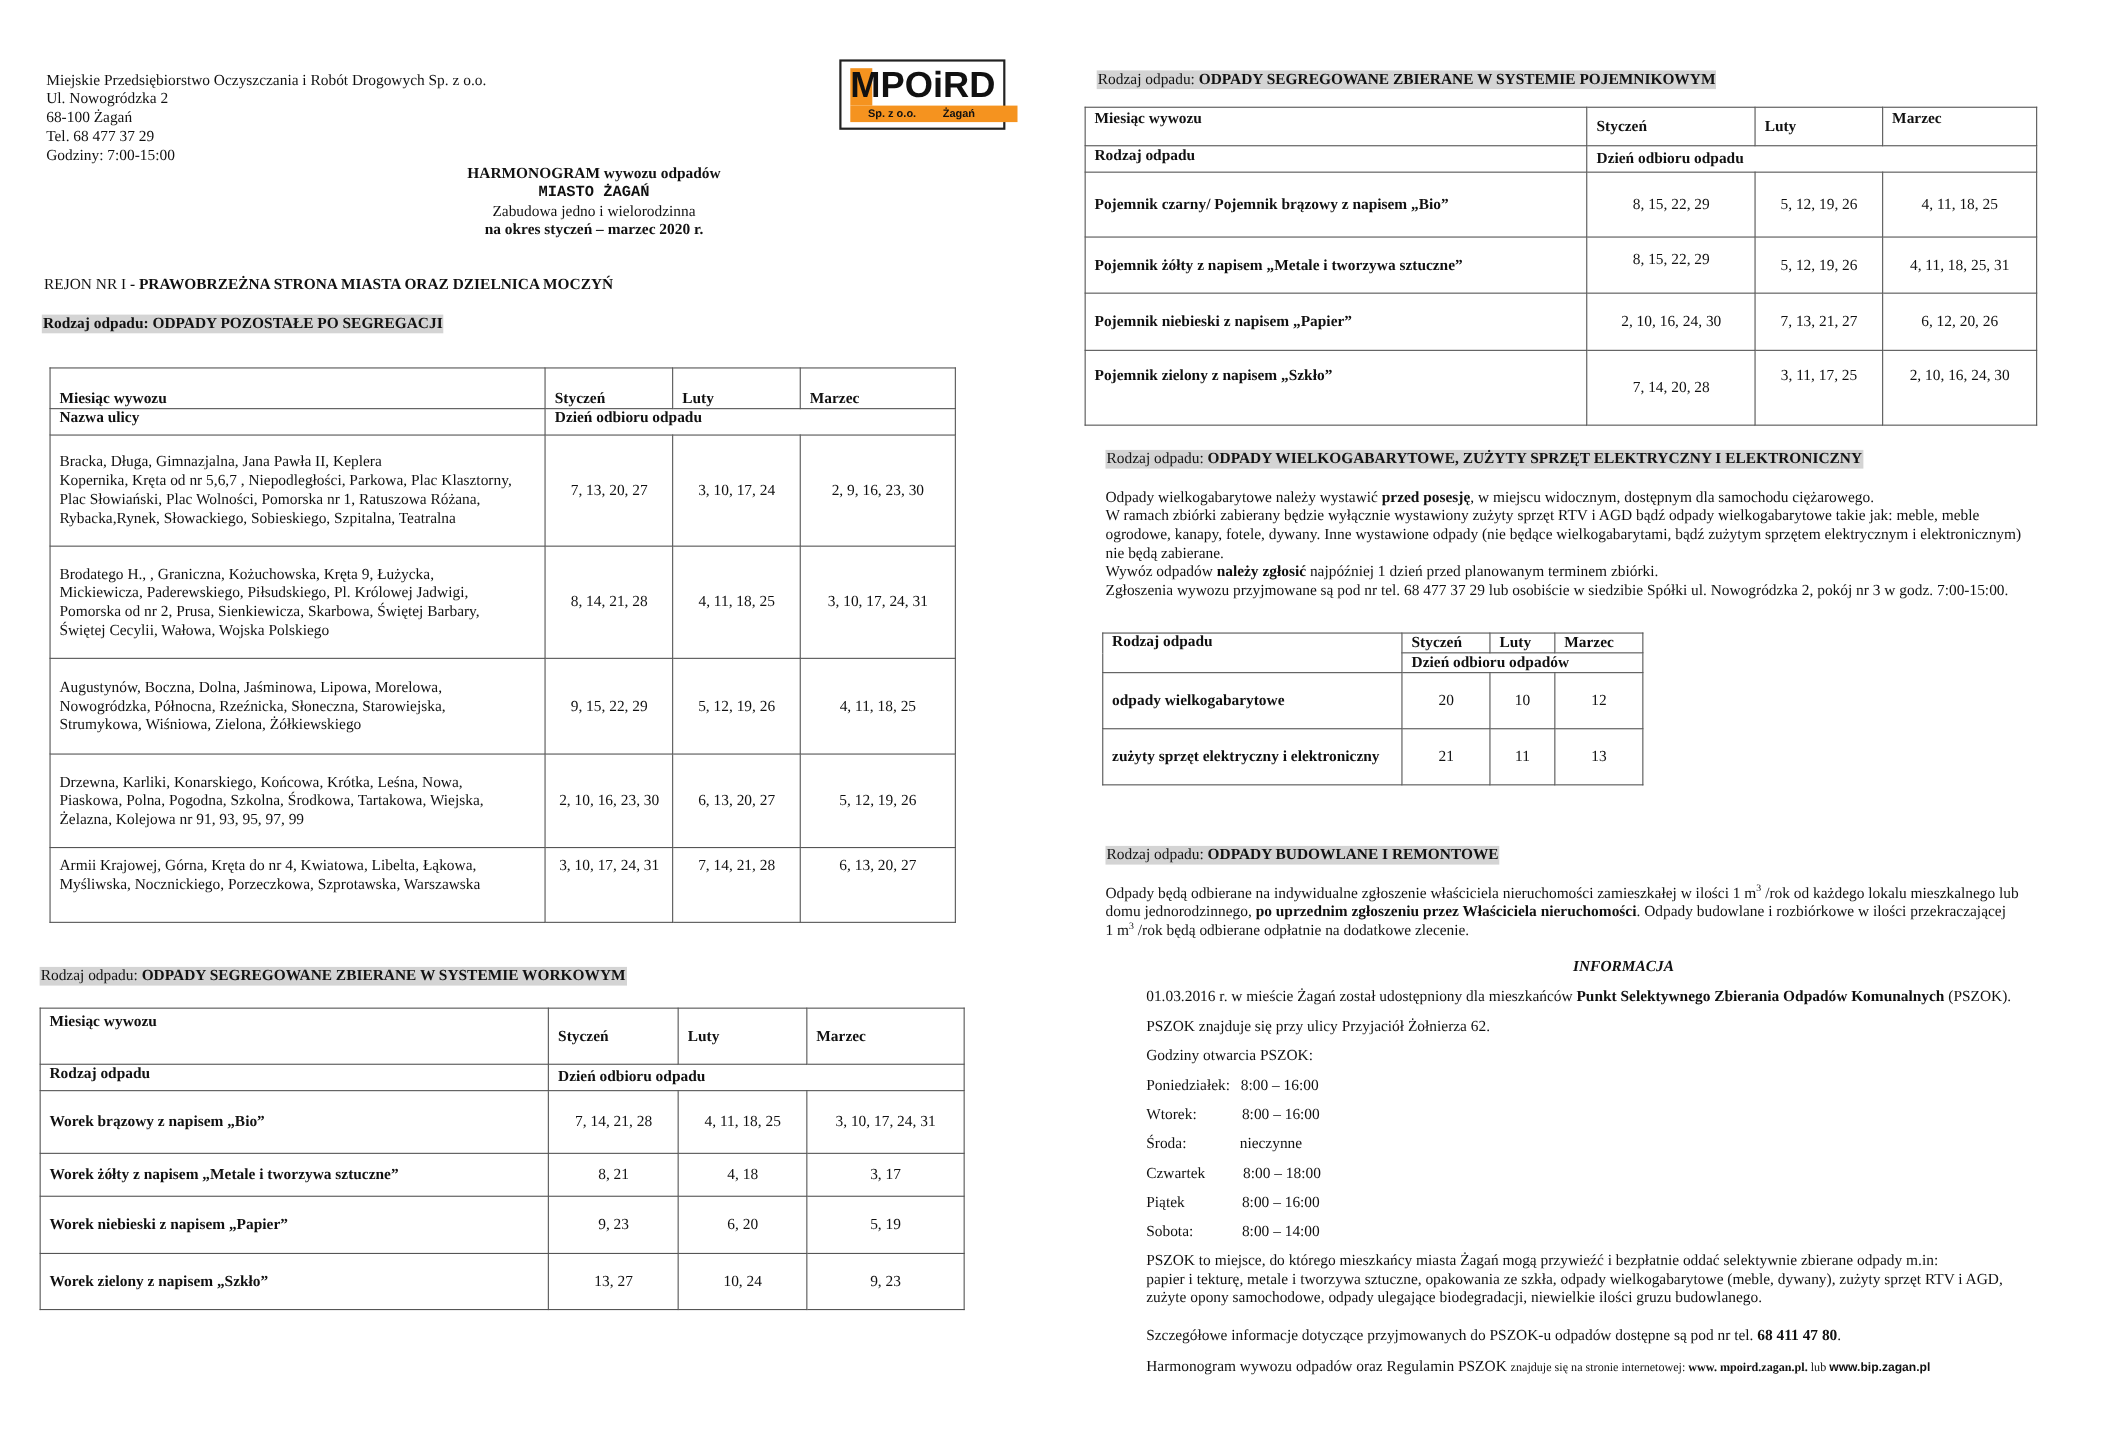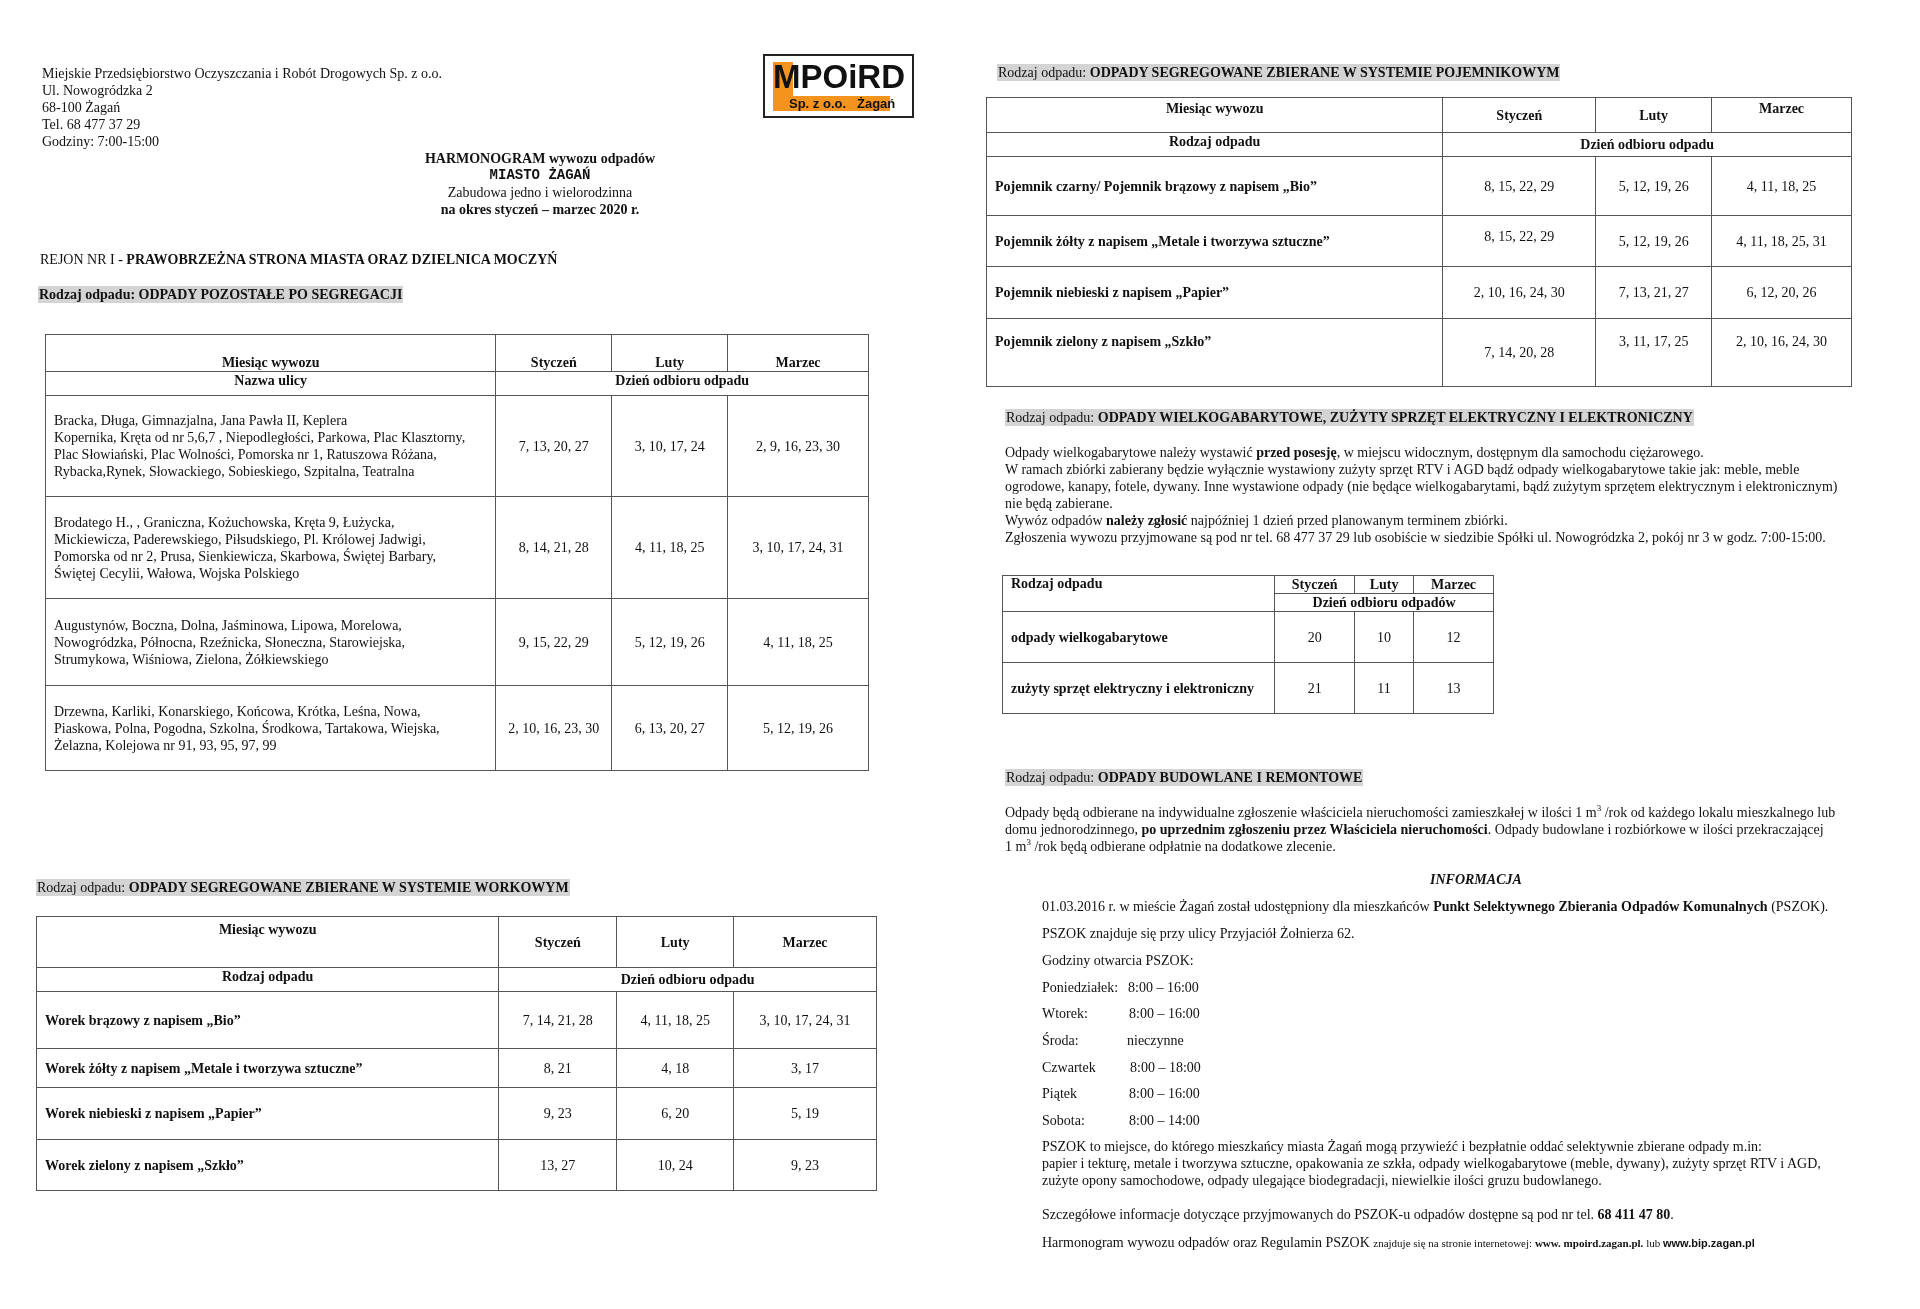--- a/index.html
+++ b/index.html
@@ -7,27 +7,27 @@
          font-family:"Liberation Serif","DejaVu Serif",serif; color:#111; font-size:14px; }
   .abs { position:absolute; }
   .line { position:absolute; white-space:nowrap; font-size:14px; line-height:17px; }
   .b { font-weight:bold; }
   .hl { background:#d4d4d4; padding:0 1px; }
   .center { text-align:center; }
   
   .logo { position:absolute; left:763px; top:54px; width:151px; height:64px; border:2px solid #222; background:#fff; box-sizing:border-box; }
   .logo-m { position:absolute; left:8px; top:6px; width:20px; height:34px; background:#f5931f; }
   .logo-text { position:absolute; left:8px; top:2px; font-family:"Liberation Sans","DejaVu Sans",sans-serif; font-weight:bold; font-size:33px; line-height:38px; letter-spacing:0px; color:#111; }
-  .logo-bar { position:absolute; left:8px; top:40px; width:117px; height:15px; background:#f5931f; font-family:"Liberation Sans","DejaVu Sans",sans-serif; font-size:13px; font-weight:bold; line-height:15px; color:#111; }
+  .logo-bar { position:absolute; left:8px; top:40px; width:152px; height:15px; background:#f5931f; font-family:"Liberation Sans","DejaVu Sans",sans-serif; font-size:10px; font-weight:bold; line-height:15px; color:#111; }
   .logo-bar span { position:absolute; }
   
   table { position:absolute; border-collapse:collapse; font-family:"Liberation Serif","DejaVu Serif",serif; }
   td { border:1.5px solid #555; font-size:14px; line-height:17px; padding:0 8px; vertical-align:middle; }
   td.num { text-align:center; }
-  td.hd { font-weight:bold; text-align:center; }
+  td.hd { font-weight:bold; }
   .tbl-left td.street { text-align:left; }
   .sup { font-size:9px; vertical-align:super; line-height:0; }
   .u { }
 </style>
 </head>
 <body>
 
 <div>
   <div class="line" style="left:42px;top:65px;">Miejskie Przedsiębiorstwo Oczyszczania i Robót Drogowych Sp. z o.o.</div>
   <div class="line" style="left:42px;top:82px;">Ul. Nowogródzka 2</div>
@@ -109,20 +109,29 @@
   <tr style="height:85px;">
     <td class="street">
       <div>Drzewna, Karliki, Konarskiego, Końcowa, Krótka, Leśna, Nowa,</div>
           <div>Piaskowa, Polna, Pogodna, Szkolna, Środkowa, Tartakowa, Wiejska,</div>
           <div>Żelazna, Kolejowa nr 91,  93, 95, 97, 99</div>
     </td>
     <td class="num">2, 10, 16, 23, 30</td>
     <td class="num">6, 13, 20, 27</td>
     <td class="num">5, 12, 19, 26</td>
   </tr>
+  <tr style="height:68px;">
+    <td class="street" style="vertical-align:top;padding-top:8px;">
+      <div>Armii Krajowej, Górna,  Kręta do nr 4, Kwiatowa, Libelta, Łąkowa,</div>
+          <div>Myśliwska, Nocznickiego, Porzeczkowa, Szprotawska, Warszawska</div>
+    </td>
+    <td class="num" style="vertical-align:top;padding-top:8px;">3, 10, 17, 24, 31</td>
+    <td class="num" style="vertical-align:top;padding-top:8px;">7, 14, 21, 28</td>
+    <td class="num" style="vertical-align:top;padding-top:8px;">6, 13, 20, 27</td>
+  </tr>
 </tbody>
   </table>
 
 <div class="line hl" style="left:36px;top:879px;"><span>Rodzaj odpadu: </span><span class="b">ODPADY SEGREGOWANE ZBIERANE W SYSTEMIE WORKOWYM</span></div>
 
 <table style="left:36px;top:916px;width:841px;">
   <colgroup>
       <col style="width:463px">
       <col style="width:118px">
       <col style="width:117px">

